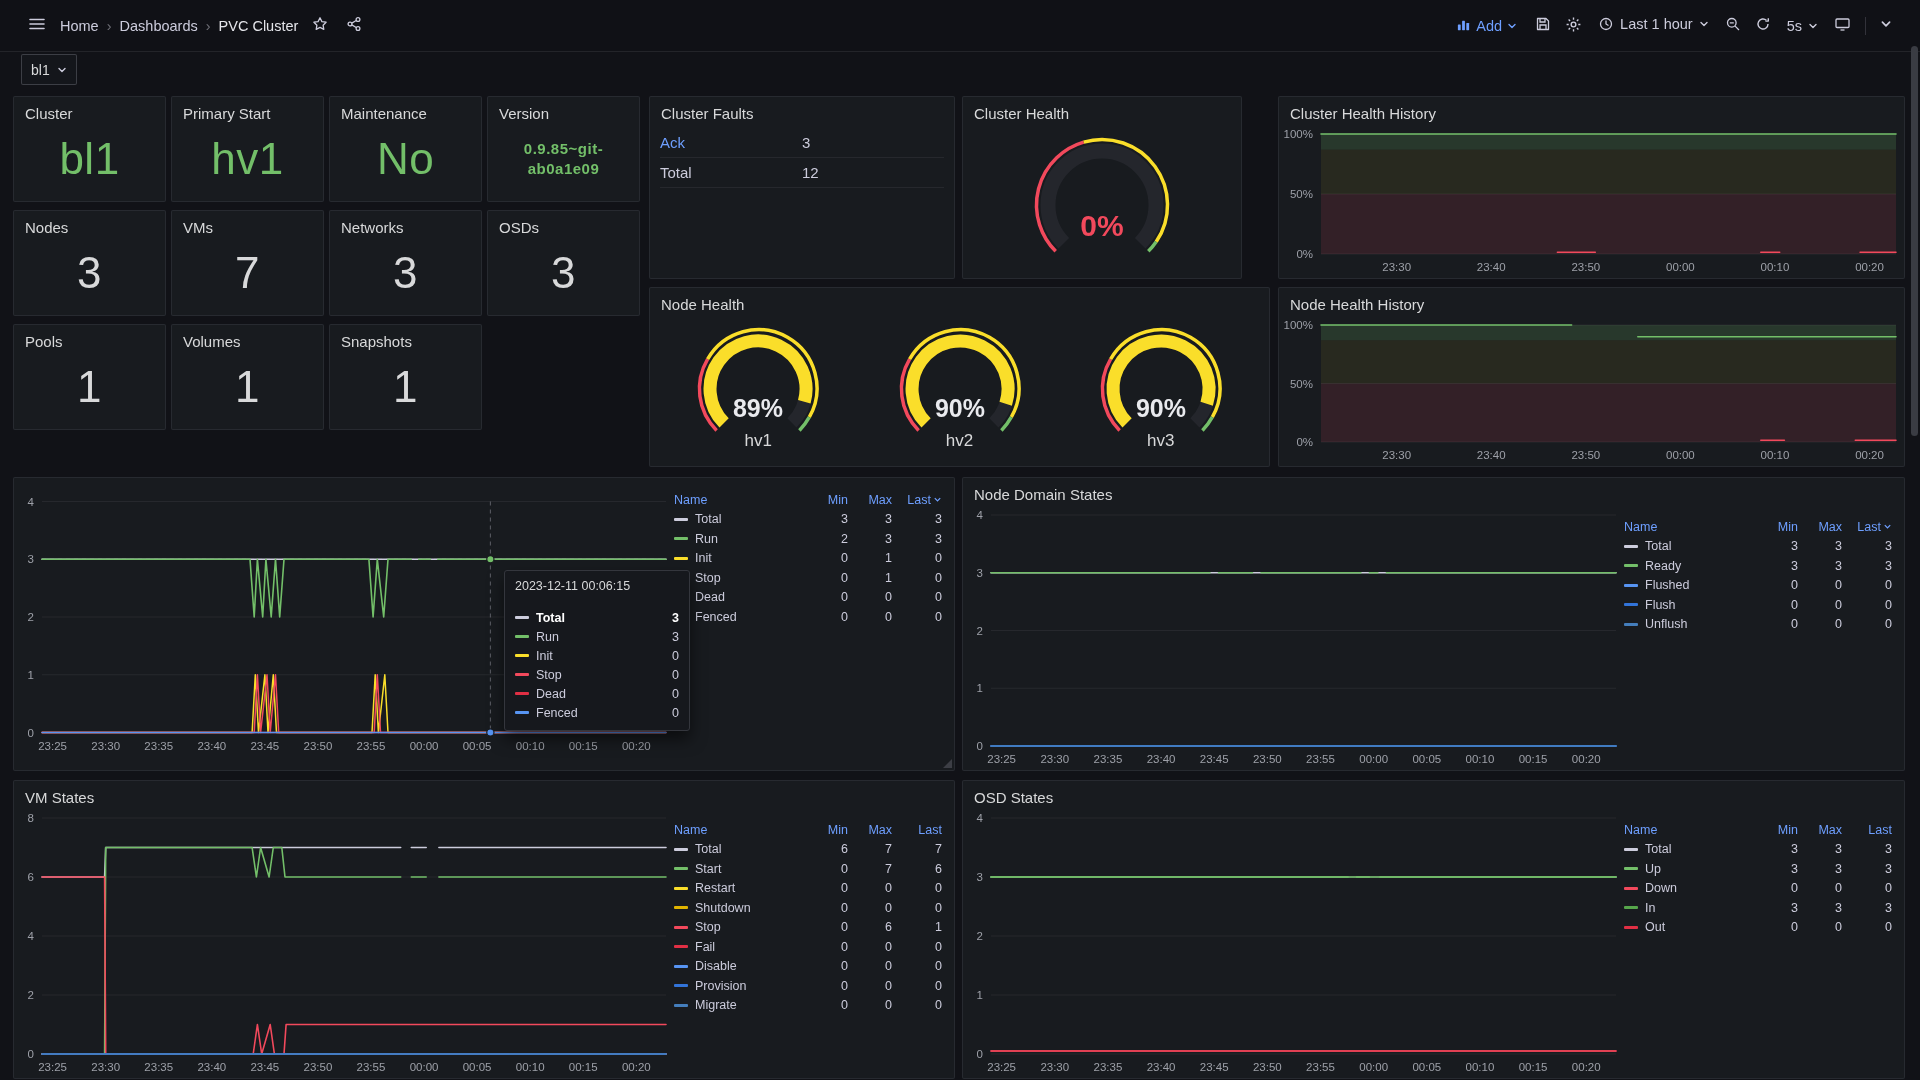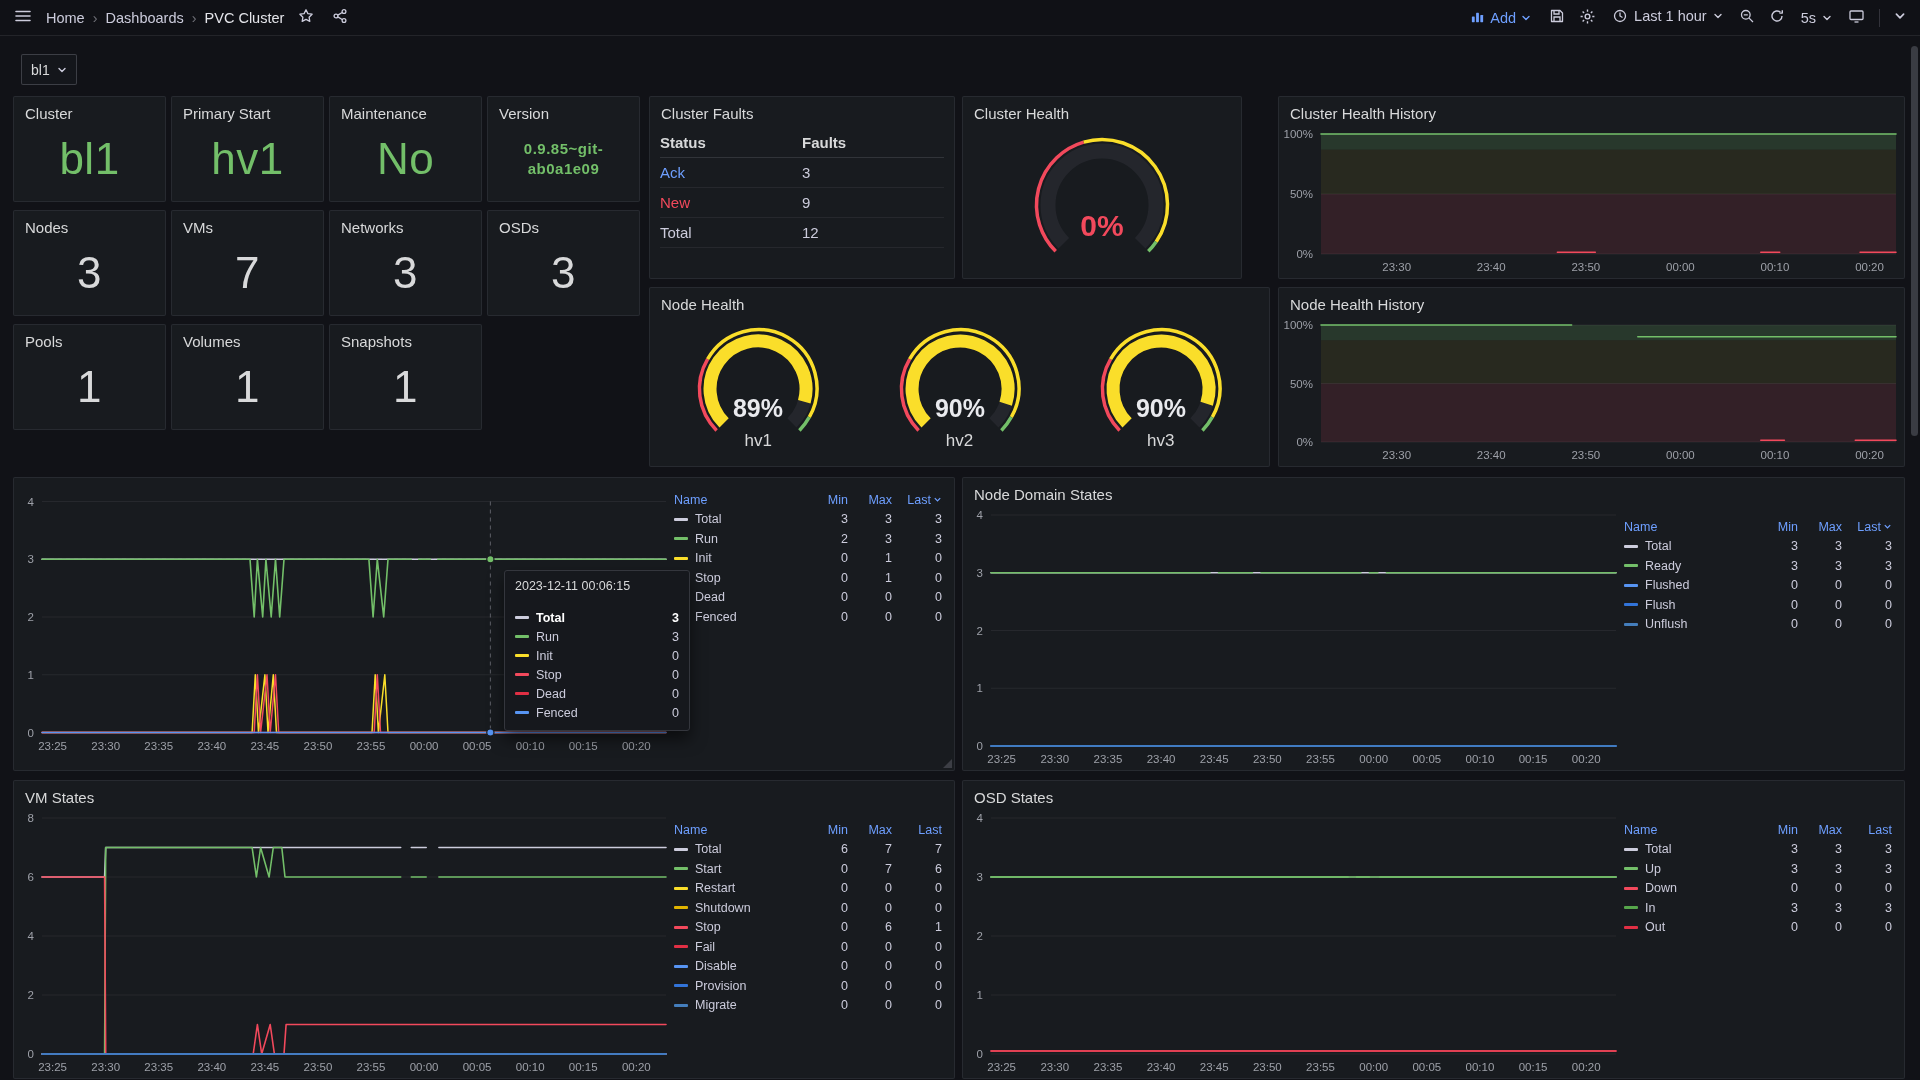--- a/index.html
+++ b/index.html
@@ -1,18 +1,18 @@
 <!DOCTYPE html>
 <html><head>
 <meta charset="utf-8">
 <style>
   *{margin:0;padding:0;box-sizing:border-box;}
   html,body{width:1920px;height:1080px;background:#111217;font-family:"Liberation Sans",sans-serif;color:#ccccdc;overflow:hidden;position:relative;font-size:14px;}
   
-  .navbar{position:absolute;top:0;left:0;right:0;height:36px;background:#101116;border-bottom:1px solid rgba(204,204,220,0.10);display:flex;align-items:center;padding:0 10px;z-index:20;}
+  .navbar{position:absolute;top:0;left:0;right:0;height:52px;background:#101116;border-bottom:1px solid rgba(204,204,220,0.10);display:flex;align-items:center;padding:0 24px;z-index:20;}
   .nav-left{display:flex;align-items:center;gap:10px;}
   .icon-btn{background:none;border:none;color:#c7c8cd;display:flex;align-items:center;justify-content:center;padding:4px;cursor:pointer;}
   .crumbs{display:flex;align-items:center;gap:8px;font-size:14.5px;}
   .crumbs a{color:#ccccdc;text-decoration:none;cursor:pointer;}
   .crumbs .sep{color:#6e6f76;}
   .crumbs .current{color:#e4e5ea;}
   .nav-spacer{flex:1;}
   .nav-right{display:flex;align-items:center;gap:6px;}
   .add-btn{background:none;border:none;color:#6e9fff;display:flex;align-items:center;gap:5px;font-size:14.5px;padding:4px 8px;cursor:pointer;}
   .time-btn,.interval-btn{background:none;border:none;color:#ccccdc;display:flex;align-items:flex-start;gap:6px;font-size:14.5px;padding:4px 6px;cursor:pointer;}
@@ -211,31 +211,23 @@
   <div class="stat-value" style="color: rgb(216, 217, 218);">1</div>
 </section>
 <section class="panel stat" style="left:329px;top:324px;width:153px;height:106px">
   <h2 class="panel-title">Snapshots</h2>
   <div class="stat-value" style="color: rgb(216, 217, 218);">1</div>
 </section>
 
 <section class="panel" style="left:649px;top:96px;width:306px;height:183px">
   <h2 class="panel-title">Cluster Faults</h2>
   <div class="f-table">
-    <div class="f-row f-head">
-      <span>Status</span>
-      <span>Faults</span>
-    </div>
     <div class="f-row">
       <span style="color: rgb(110, 159, 255);">Ack</span>
       <span>3</span>
-    </div>
-    <div class="f-row">
-      <span style="color: rgb(242, 73, 92);">New</span>
-      <span>9</span>
     </div>
     <div class="f-row">
       <span style="color: rgb(204, 204, 220);">Total</span>
       <span>12</span>
     </div>
   </div>
 </section>
 
 <section class="panel" style="left:962px;top:96px;width:280px;height:183px">
   <h2 class="panel-title">Cluster Health</h2>

